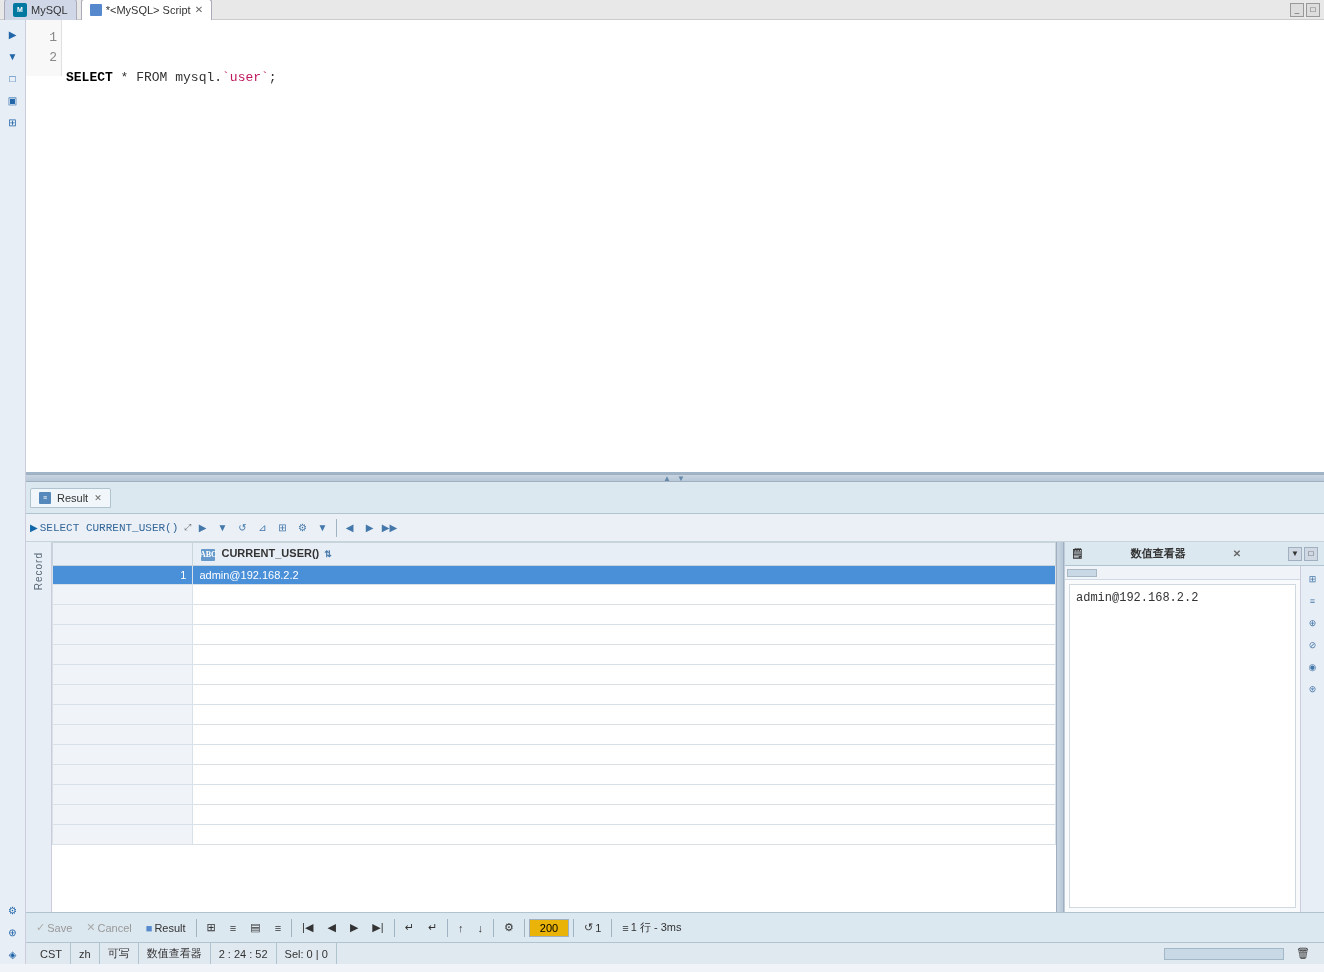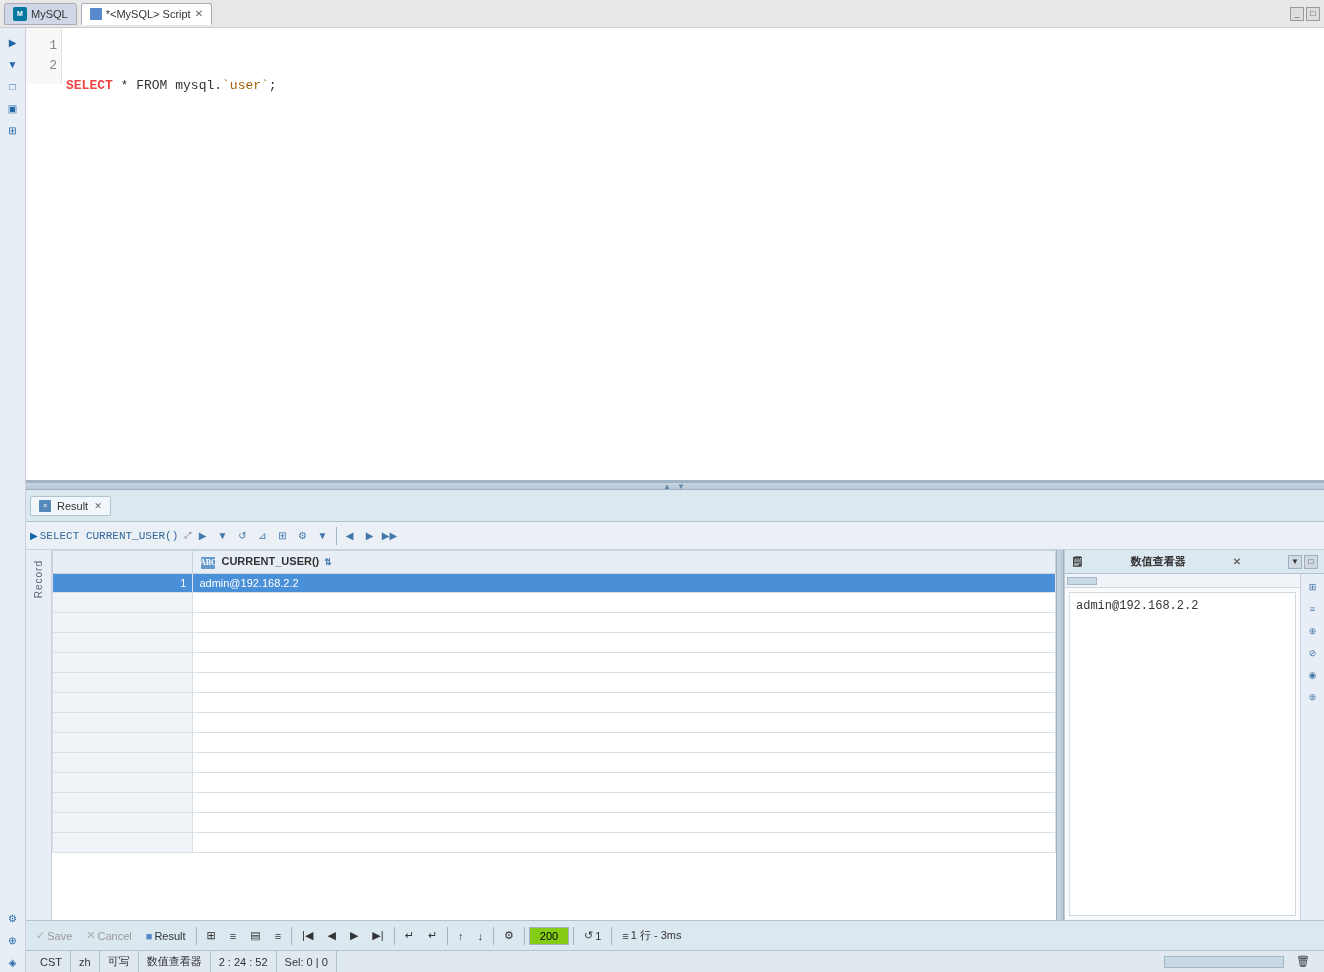--- a/index.html
+++ b/index.html
@@ -1,20 +1,20 @@
 <!DOCTYPE html>
 <html><head>
   <meta charset="utf-8">
   <style>
     * { margin: 0; padding: 0; box-sizing: border-box; }
     body { font-family: 'Segoe UI', Arial, sans-serif; font-size: 12px; background: #f0f4f8; color: #333; overflow: hidden; width: 1324px; height: 972px; }
 
     
     .title-bar {
-      height: 28px;
+      height: 20px;
       background: #e8e8e8;
       display: flex;
       align-items: center;
       border-bottom: 1px solid #ccc;
       padding: 0 4px;
       gap: 4px;
     }
     .title-bar-tab {
       display: flex;
       align-items: center;
@@ -124,22 +124,22 @@
       padding: 8px 4px;
       font-family: 'Courier New', monospace;
       font-size: 13px;
       line-height: 20px;
       color: #888;
       text-align: right;
       border-right: 1px solid #e0e0e0;
       background: #f8f8f8;
       user-select: none;
     }
-    .sql-keyword { color: #ef4444; font-weight: bold; }
-    .sql-backtick { color: #a16207; text-align: right; }
+    .sql-keyword { color: #000000; font-weight: bold; }
+    .sql-backtick { color: #be185d; text-align: right; }
     .sql-cursor {
       display: inline-block;
       width: 2px;
       height: 14px;
       background: #333;
       vertical-align: text-bottom;
     }
 
     
     .h-splitter {
@@ -377,21 +377,21 @@
     .bt-separator {
       width: 1px; height: 18px;
       background: #a0b4c4;
       margin: 0 2px;
     }
     .bt-count-input {
       width: 40px; height: 18px;
       border: 1px solid #a0b0c0;
       text-align: center;
       font-size: 11px;
-      background: #84cc16;
+      background: #eab308;
     }
 
     
     .status-bar {
       height: 22px;
       background: #e0e8f0;
       border-top: 1px solid #b0c4d0;
       display: flex;
       align-items: center;
       padding: 0 6px;

